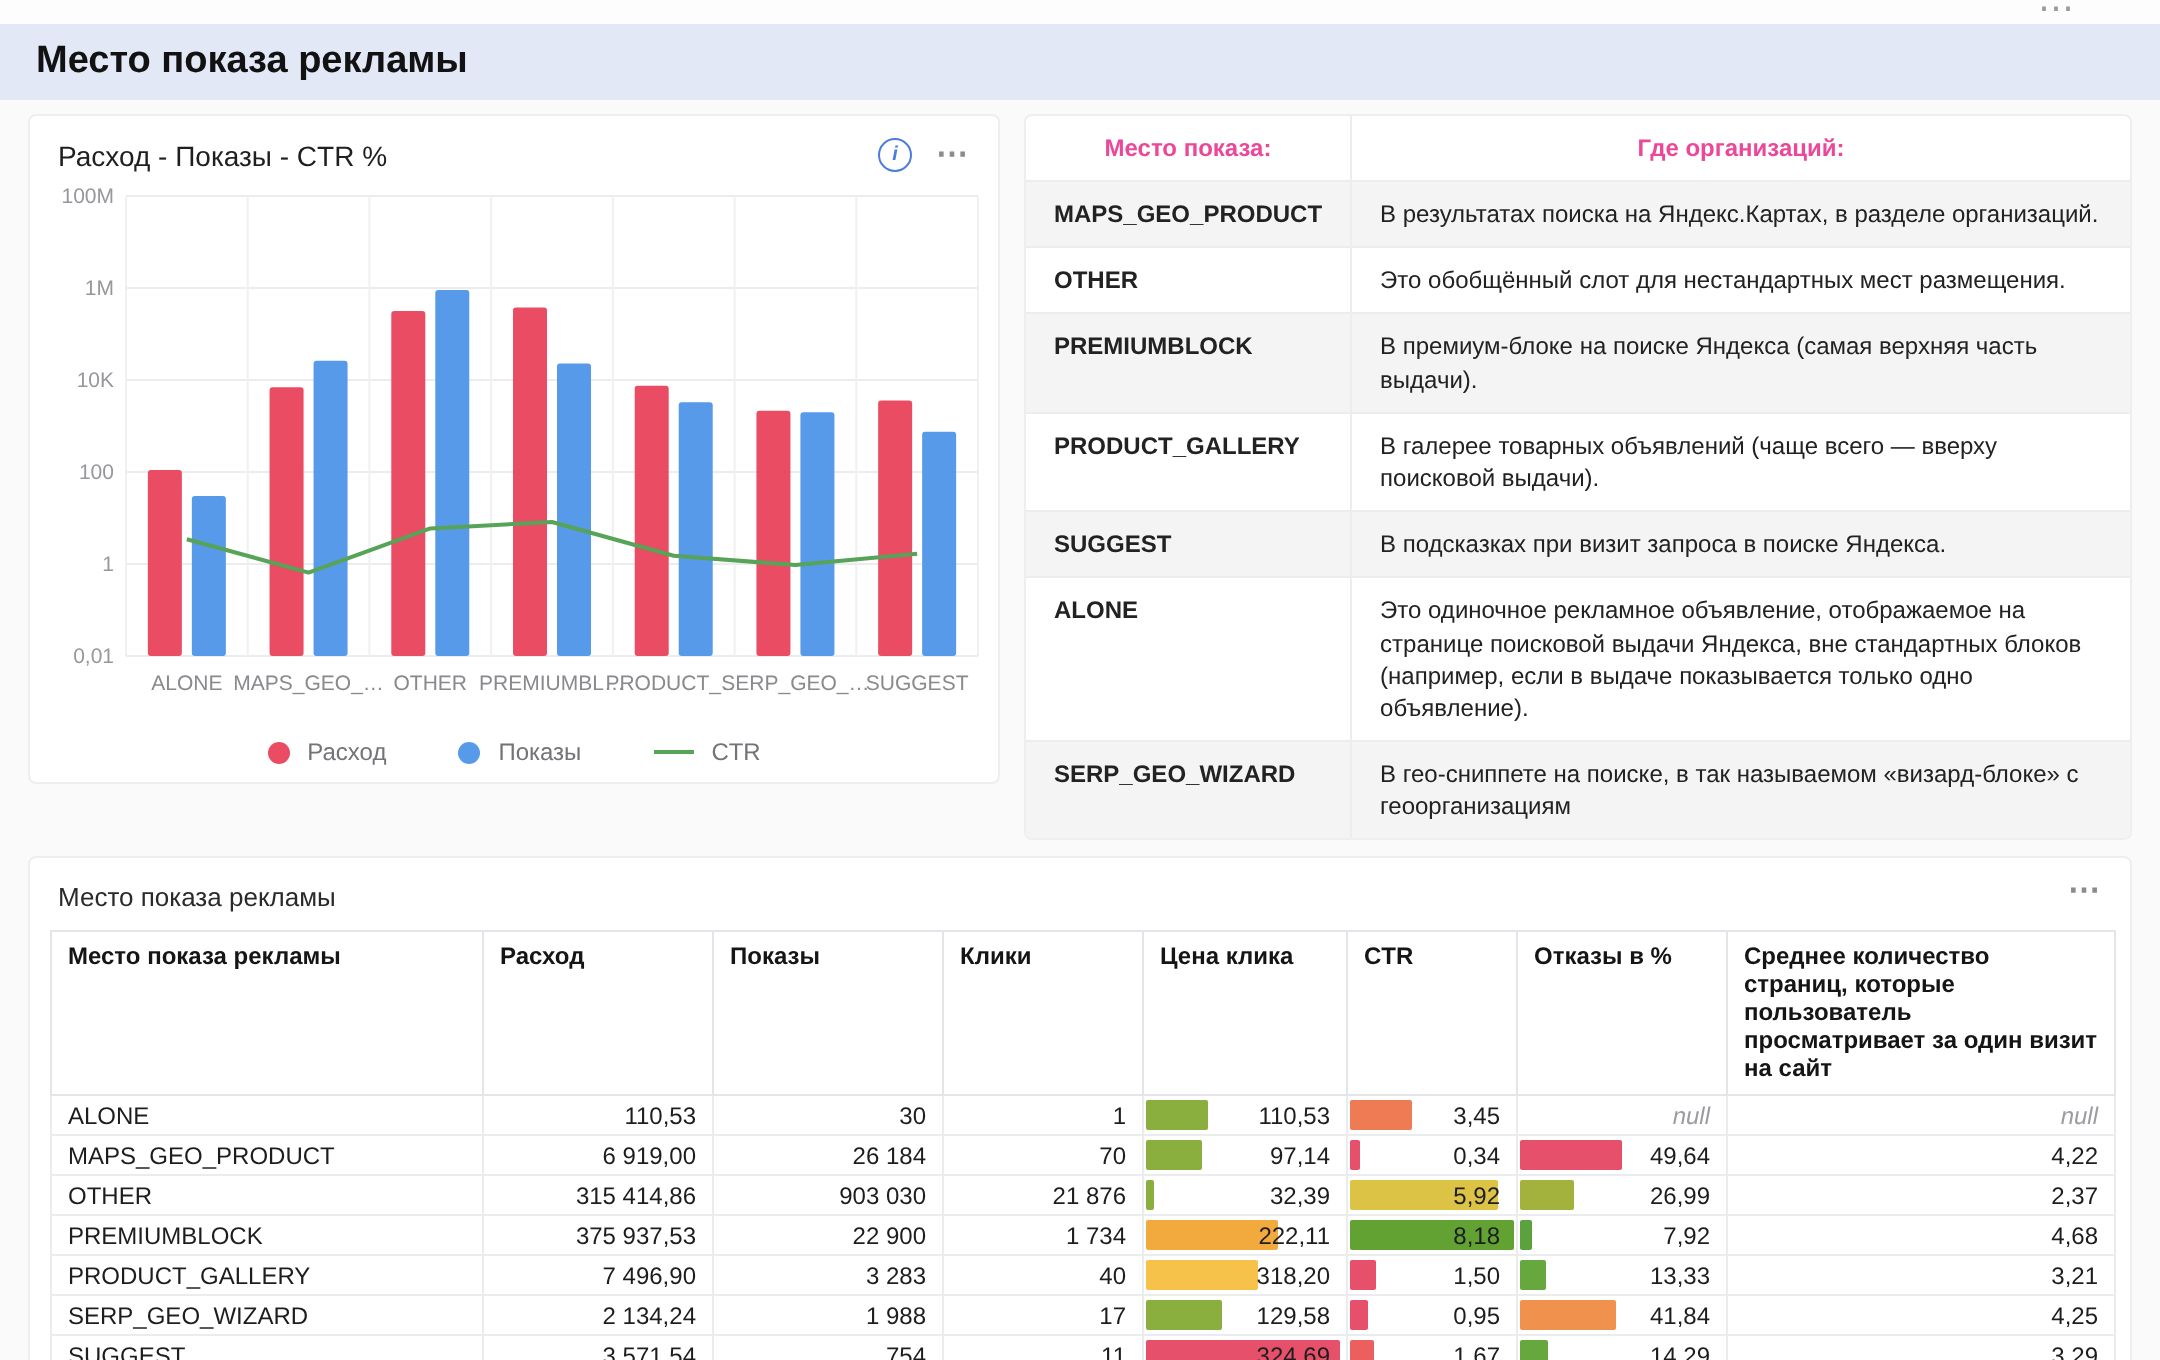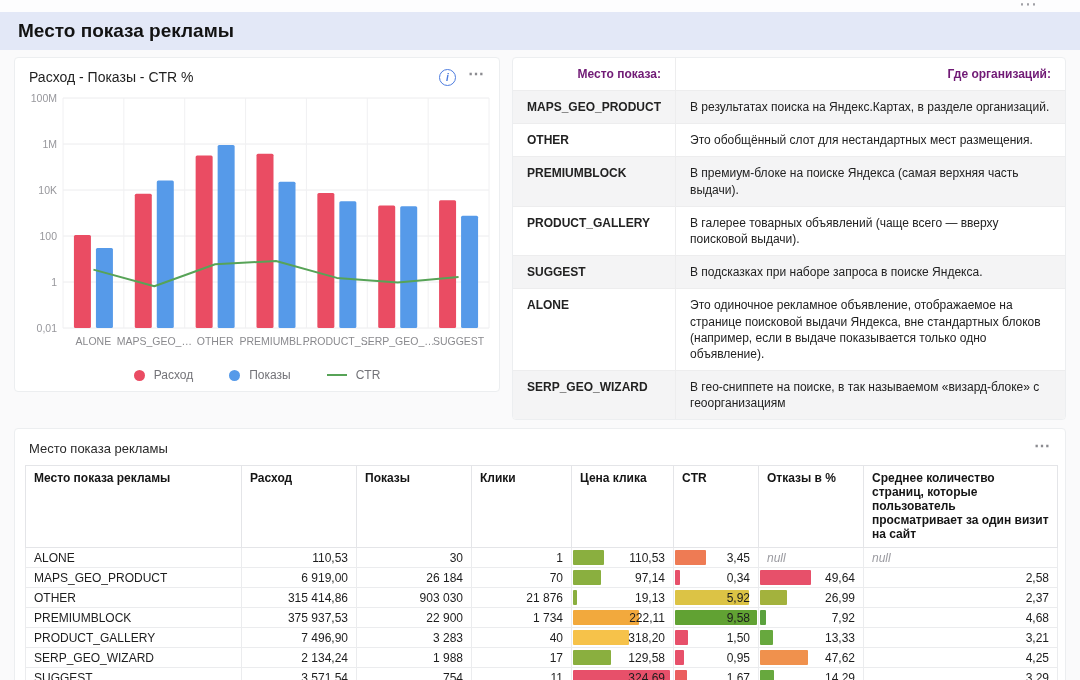--- a/index.html
+++ b/index.html
@@ -10,52 +10,52 @@
   .topstrip { height:12px; background:#fdfdfe; }
   .page-header { background:#e3e8f7; height:38px; display:flex; align-items:center; padding:0 18px; }
   .page-title { font-size:19px; font-weight:700; color:#121212; }
 
   .content { padding:7px 14px 0; }
   .row1 { display:flex; gap:12px; align-items:flex-start; }
   .card { background:#fff; border:1px solid #eceef0; border-radius:4px; }
 
   
   .chart-card { width:486px; height:335px; }
-  .chart-head { display:flex; padding:11px 14px 0 14px; }
+  .chart-head { display:flex; align-items:center; padding:11px 14px 0 14px; }
   .chart-title { font-size:14px; color:#1f1f1f; }
   .info-icon { margin-left:auto; width:17px; height:17px; border:1.4px solid #4d7cdf; border-radius:50%;
                color:#4d7cdf; font-size:10px; font-weight:700; display:inline-flex; align-items:center;
                justify-content:center; font-style:italic; cursor:pointer; }
   .menu-icon { color:#8b8b90; font-size:16px; font-weight:700; letter-spacing:1px; margin-left:12px; cursor:pointer; line-height:10px; }
   .legend { display:flex; justify-content:center; align-items:center; gap:36px; height:26px; }
   .legend-item { display:flex; align-items:center; gap:9px; font-size:12px; color:#737378; cursor:pointer; }
   .legend-dot { width:11px; height:11px; border-radius:50%; }
   .legend-line { width:20px; height:0; border-top:2px solid; }
 
   
   .info-card { flex:1; overflow:hidden; }
   .info-table { width:100%; border-collapse:collapse; font-size:12px; }
-  .info-table th { text-align:right; font-weight:700; color:#701a75; padding:9px 14px; border-bottom:1px solid #ededee; font-size:12px; }
+  .info-table th { text-align:center; font-weight:700; color:#ec4899; padding:9px 14px; border-bottom:1px solid #ededee; font-size:12px; }
   .info-table th:first-child { width:148px; border-right:1px solid #ededee; }
   .info-table td { padding:8px 14px; border-bottom:1px solid #ededee; vertical-align:top; line-height:1.35; color:#222; }
   .info-table td:first-child { font-weight:700; border-right:1px solid #ededee; }
   .info-table tr.striped { background:#f4f4f5; }
   .info-table tr:last-child td { border-bottom:none; }
 
   
   .table-card { margin-top:8px; padding:10px 10px 10px; }
   .table-head { display:flex; align-items:flex-start; padding:2px 4px 0; }
   .table-title { font-size:13px; color:#2a2a2a; }
   .data-table { border-collapse:collapse; margin-top:9px; font-size:12px; table-layout:fixed; width:1032px; }
   .data-table th { font-weight:700; color:#151515; text-align:left; vertical-align:top; padding:6px 8px;
                    border:1px solid #e4e5e8; font-size:12px; line-height:1.15; height:55px; background:#fff; }
   .data-table td { border:1px solid #ebecee; padding:2px 8px; height:20px; color:#1d1d1d; white-space:nowrap; overflow:hidden; }
   .data-table td.num { text-align:right; }
   .data-table td.name { text-align:left; }
-  .data-table td.null-val { font-style:italic; color:#9b9ba1;margin-top:32px; }
+  .data-table td.null-val { text-align:right; font-style:italic; color:#9b9ba1;margin-top:32px; }
   .data-table td.bar-cell { position:relative; padding:2px 8px; }
   .bar-fill { position:absolute; left:1px; top:2px; bottom:2px; border-radius:1px; }
   .bar-text { position:relative; display:block; text-align:right; z-index:1; }
 
   svg text { font-family:"Liberation Sans", sans-serif; }
 </style>
 </head>
 <body>
 
 <div class="page-menu">⋯</div>
@@ -154,21 +154,21 @@
             <tr class="striped">
               <td>PREMIUMBLOCK</td>
               <td>В премиум-блоке на поиске Яндекса (самая верхняя часть выдачи).</td>
             </tr>
             <tr>
               <td>PRODUCT_GALLERY</td>
               <td>В галерее товарных объявлений (чаще всего — вверху поисковой выдачи).</td>
             </tr>
             <tr class="striped">
               <td>SUGGEST</td>
-              <td>В подсказках при наборе запроса в поиске Яндекса.</td>
+              <td>В подсказках при визит запроса в поиске Яндекса.</td>
             </tr>
             <tr>
               <td>ALONE</td>
               <td>Это одиночное рекламное объявление, отображаемое на странице поисковой выдачи Яндекса, вне стандартных блоков (например, если в выдаче показывается только одно объявление).</td>
             </tr>
             <tr class="striped">
               <td>SERP_GEO_WIZARD</td>
               <td>В гео-сниппете на поиске, в так называемом «визард-блоке» с геоорганизациям</td>
             </tr>
           </tbody>
@@ -232,30 +232,30 @@
               <span class="bar-text">97,14</span>
             </td>
             <td class="bar-cell">
               <span class="bar-fill" style="width: calc(8% - 2px); background: rgb(231, 80, 106);"></span>
               <span class="bar-text">0,34</span>
             </td>
             <td class="bar-cell">
               <span class="bar-fill" style="width: calc(51% - 2px); background: rgb(231, 80, 106);"></span>
               <span class="bar-text">49,64</span>
             </td>
-            <td class="num">2,58</td>
+            <td class="num">4,22</td>
           </tr>
           <tr>
             <td class="name">OTHER</td>
             <td class="num">315&nbsp;414,86</td>
             <td class="num">903&nbsp;030</td>
             <td class="num">21&nbsp;876</td>
             <td class="bar-cell">
               <span class="bar-fill" style="width: calc(6% - 2px); background: rgb(138, 175, 63);"></span>
-              <span class="bar-text">19,13</span>
+              <span class="bar-text">32,39</span>
             </td>
             <td class="bar-cell">
               <span class="bar-fill" style="width: calc(90% - 2px); background: rgb(220, 195, 69);"></span>
               <span class="bar-text">5,92</span>
             </td>
             <td class="bar-cell">
               <span class="bar-fill" style="width: calc(28% - 2px); background: rgb(163, 178, 61);"></span>
               <span class="bar-text">26,99</span>
             </td>
             <td class="num">2,37</td>
@@ -264,21 +264,21 @@
             <td class="name">PREMIUMBLOCK</td>
             <td class="num">375&nbsp;937,53</td>
             <td class="num">22&nbsp;900</td>
             <td class="num">1&nbsp;734</td>
             <td class="bar-cell">
               <span class="bar-fill" style="width: calc(67% - 2px); background: rgb(242, 169, 61);"></span>
               <span class="bar-text">222,11</span>
             </td>
             <td class="bar-cell">
               <span class="bar-fill" style="width: calc(100% - 2px); background: rgb(97, 162, 51);"></span>
-              <span class="bar-text">9,58</span>
+              <span class="bar-text">8,18</span>
             </td>
             <td class="bar-cell">
               <span class="bar-fill" style="width: calc(8% - 2px); background: rgb(91, 162, 62);"></span>
               <span class="bar-text">7,92</span>
             </td>
             <td class="num">4,68</td>
           </tr>
           <tr>
             <td class="name">PRODUCT_GALLERY</td>
             <td class="num">7&nbsp;496,90</td>
@@ -306,21 +306,21 @@
             <td class="bar-cell">
               <span class="bar-fill" style="width: calc(40% - 2px); background: rgb(138, 175, 63);"></span>
               <span class="bar-text">129,58</span>
             </td>
             <td class="bar-cell">
               <span class="bar-fill" style="width: calc(13% - 2px); background: rgb(231, 80, 106);"></span>
               <span class="bar-text">0,95</span>
             </td>
             <td class="bar-cell">
               <span class="bar-fill" style="width: calc(48% - 2px); background: rgb(240, 145, 77);"></span>
-              <span class="bar-text">47,62</span>
+              <span class="bar-text">41,84</span>
             </td>
             <td class="num">4,25</td>
           </tr>
           <tr>
             <td class="name">SUGGEST</td>
             <td class="num">3&nbsp;571,54</td>
             <td class="num">754</td>
             <td class="num">11</td>
             <td class="bar-cell">
               <span class="bar-fill" style="width: calc(98% - 2px); background: rgb(231, 80, 106);"></span>

